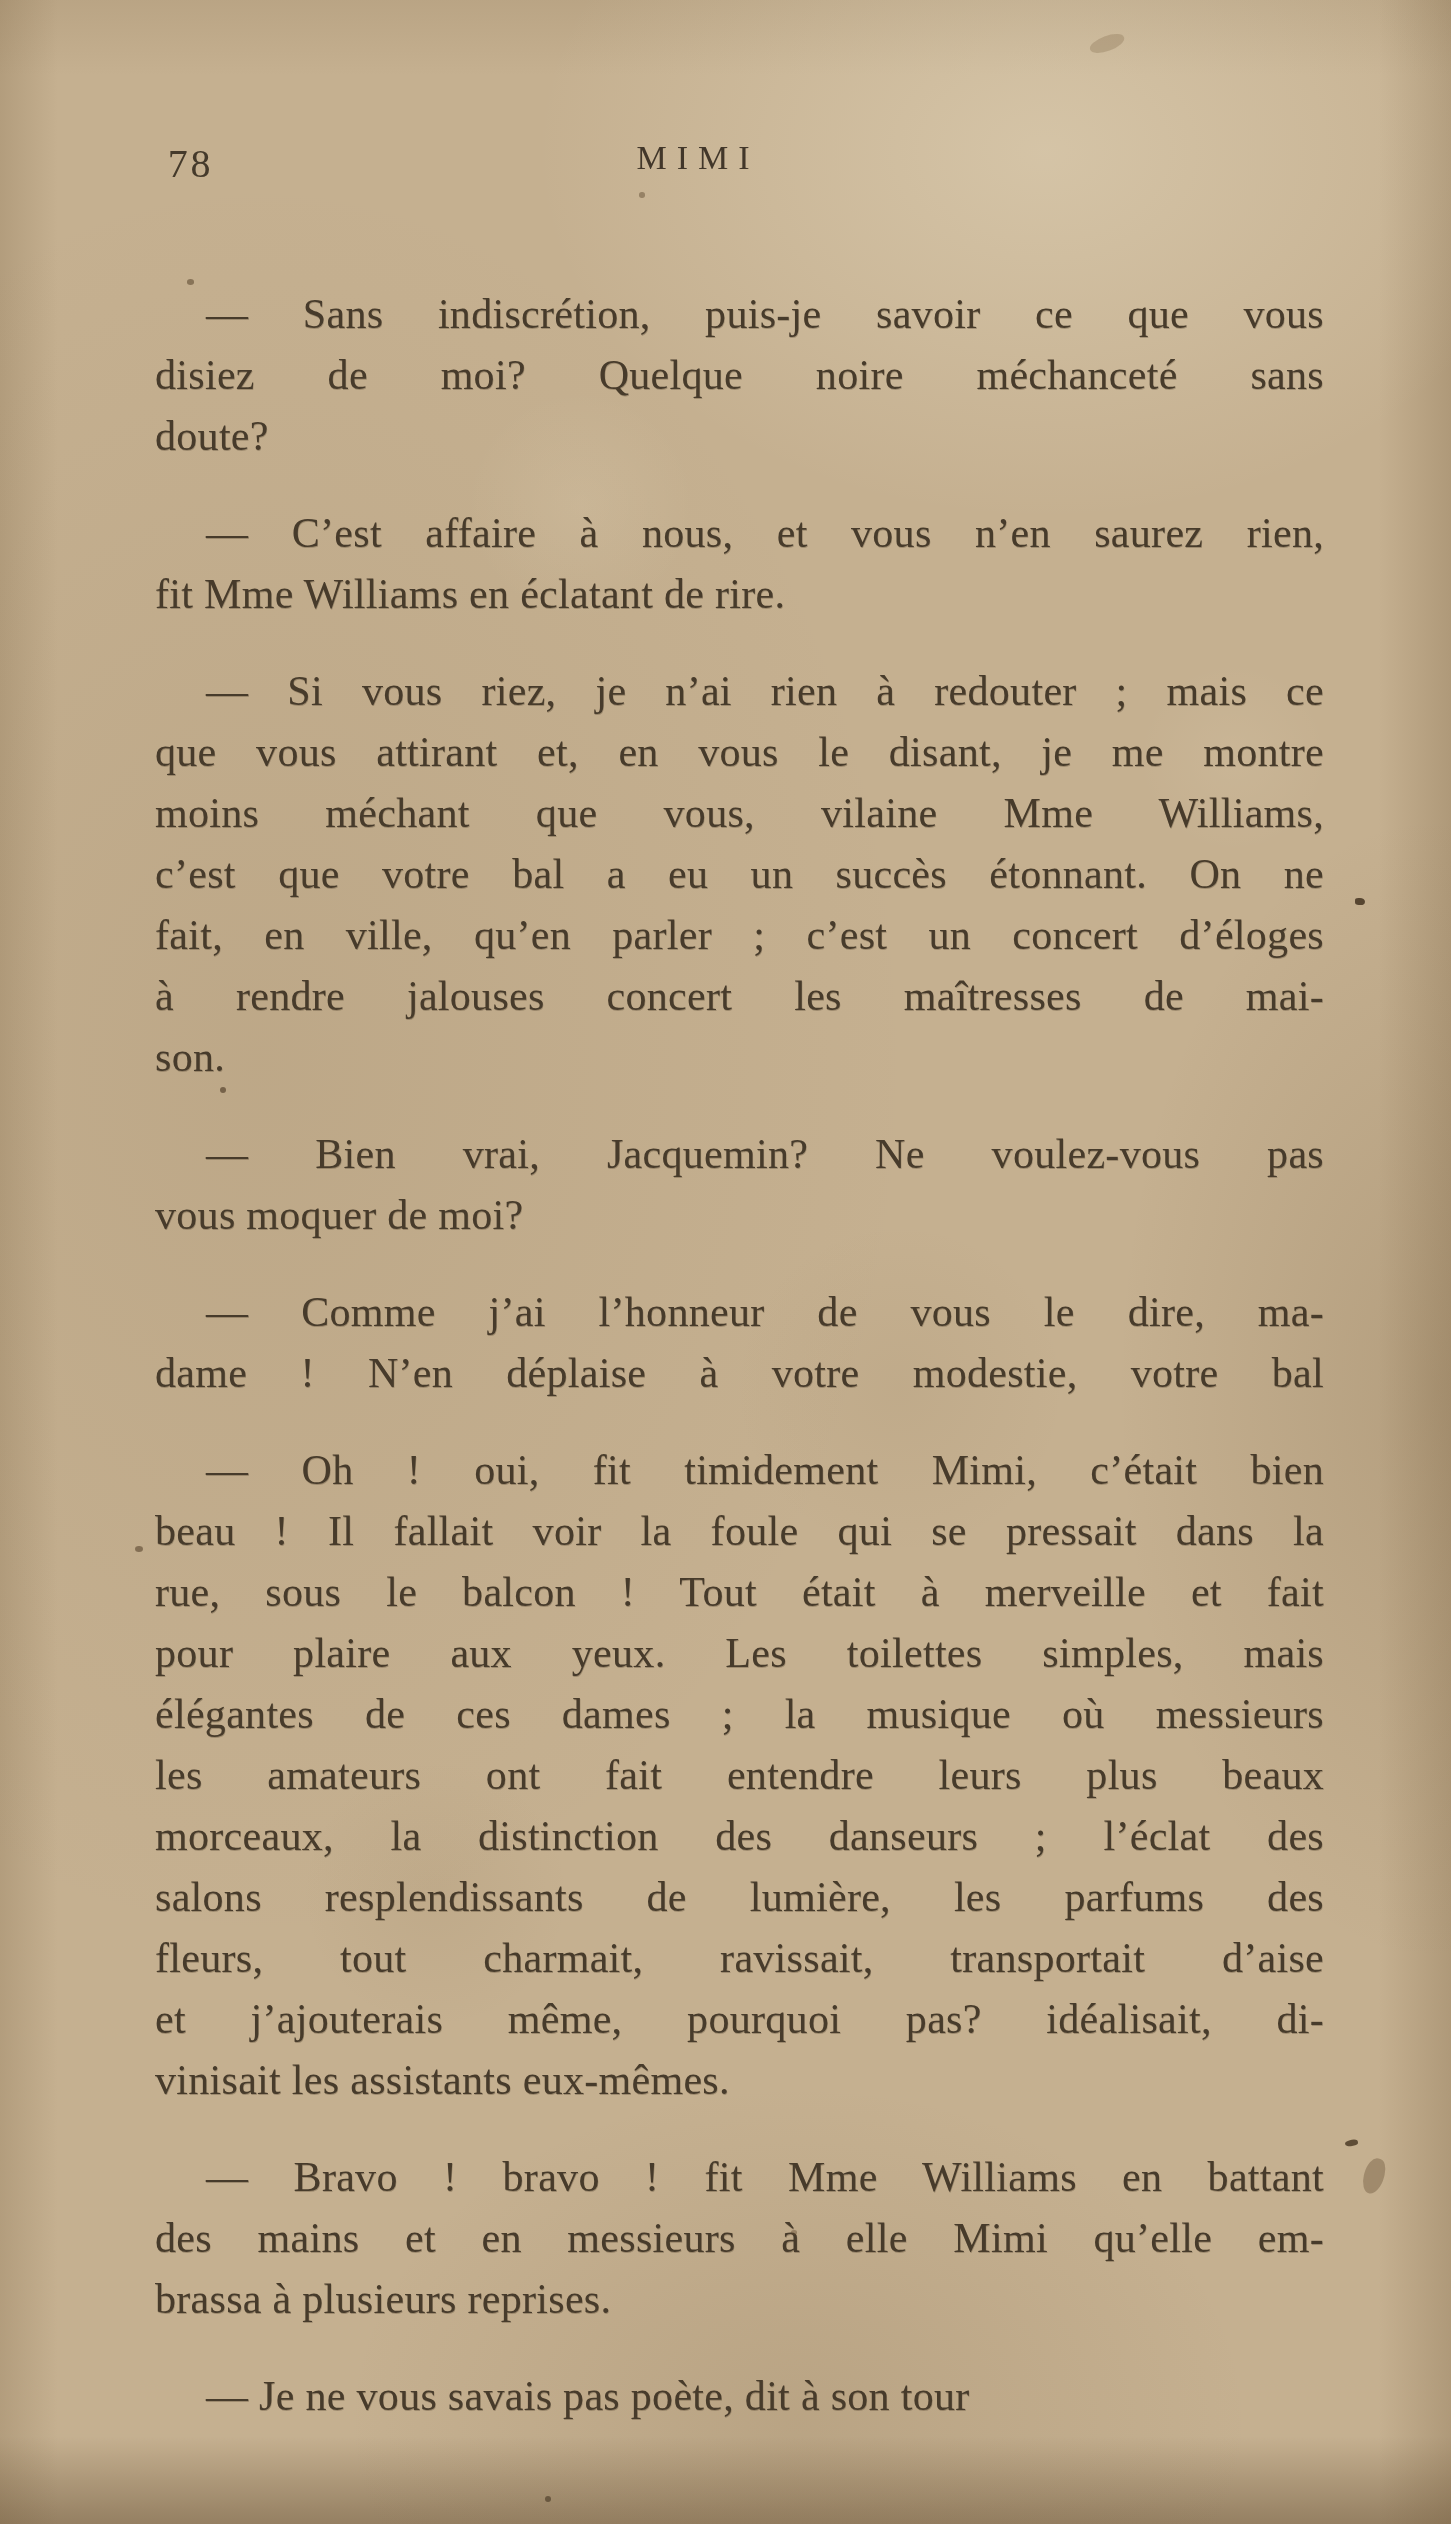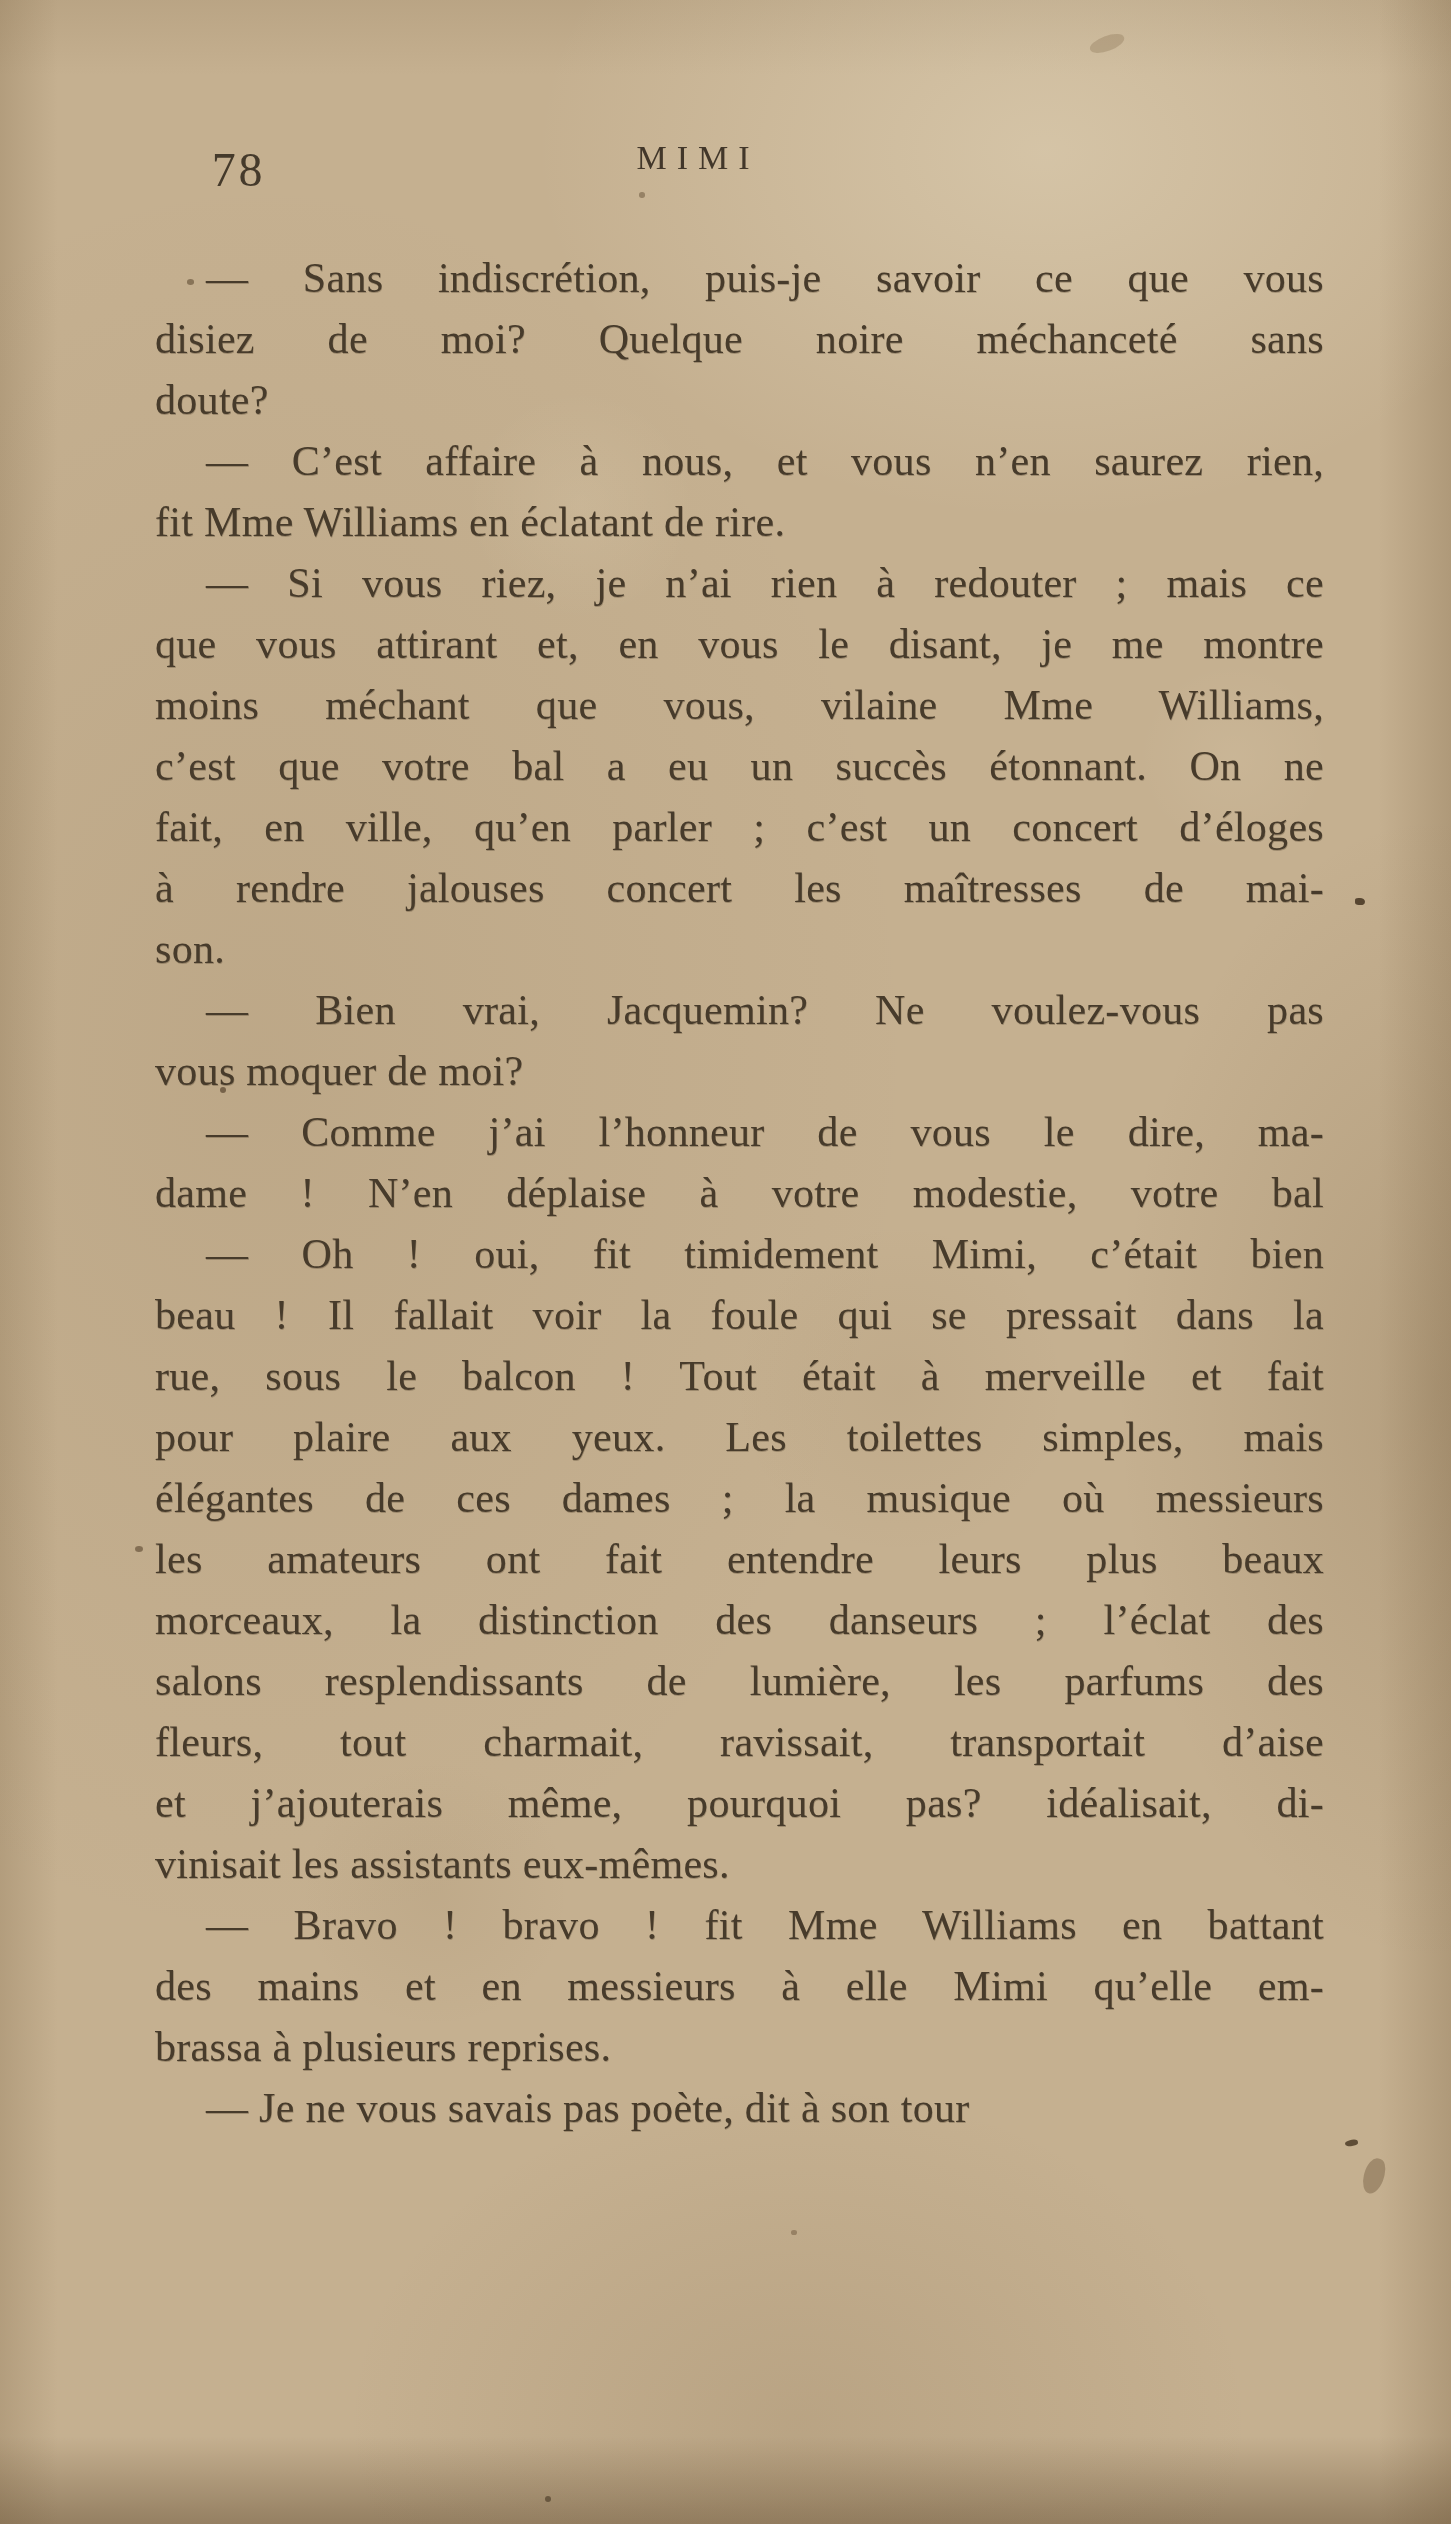--- a/index.html
+++ b/index.html
@@ -42,26 +42,25 @@
     position: absolute;
     top: 133px;
     left: 155px;
     right: 137px;
     height: 55px;
   }
 
   .page-number {
     position: absolute;
     left: 12.8px;
-    top: 15px;
-    font-size: 48px;
+    top: 9px;
+    font-size: 40px;
     line-height: 44px;
     letter-spacing: 2.7px;
     color: #453a2b;
-    margin-left: 44px;
   }
 
   .page-title {
     position: absolute;
     left: 0;
     right: 73px;
     top: 7.3px;
     text-align: center;
     font-size: 34px;
     line-height: 36px;
@@ -86,21 +85,21 @@
     height: 61px;
     line-height: 61px;
     font-size: 42px;
     letter-spacing: 0.3px;
     text-align: justify;
     text-align-last: justify;
     text-shadow: 0.5px 0.5px 0 rgba(58,44,24,0.28);
     white-space: normal;
   }
 
-  .line.first { text-indent: 51px; }
+  .line.first { text-indent: 51px; margin-top: 36px; }
   .line.last  { text-align-last: left; font-family: Liberation Serif, serif; }
 
   .speck {
     position: absolute;
     border-radius: 50%;
     pointer-events: none;
   }
 </style>
 </head>
 <body>

